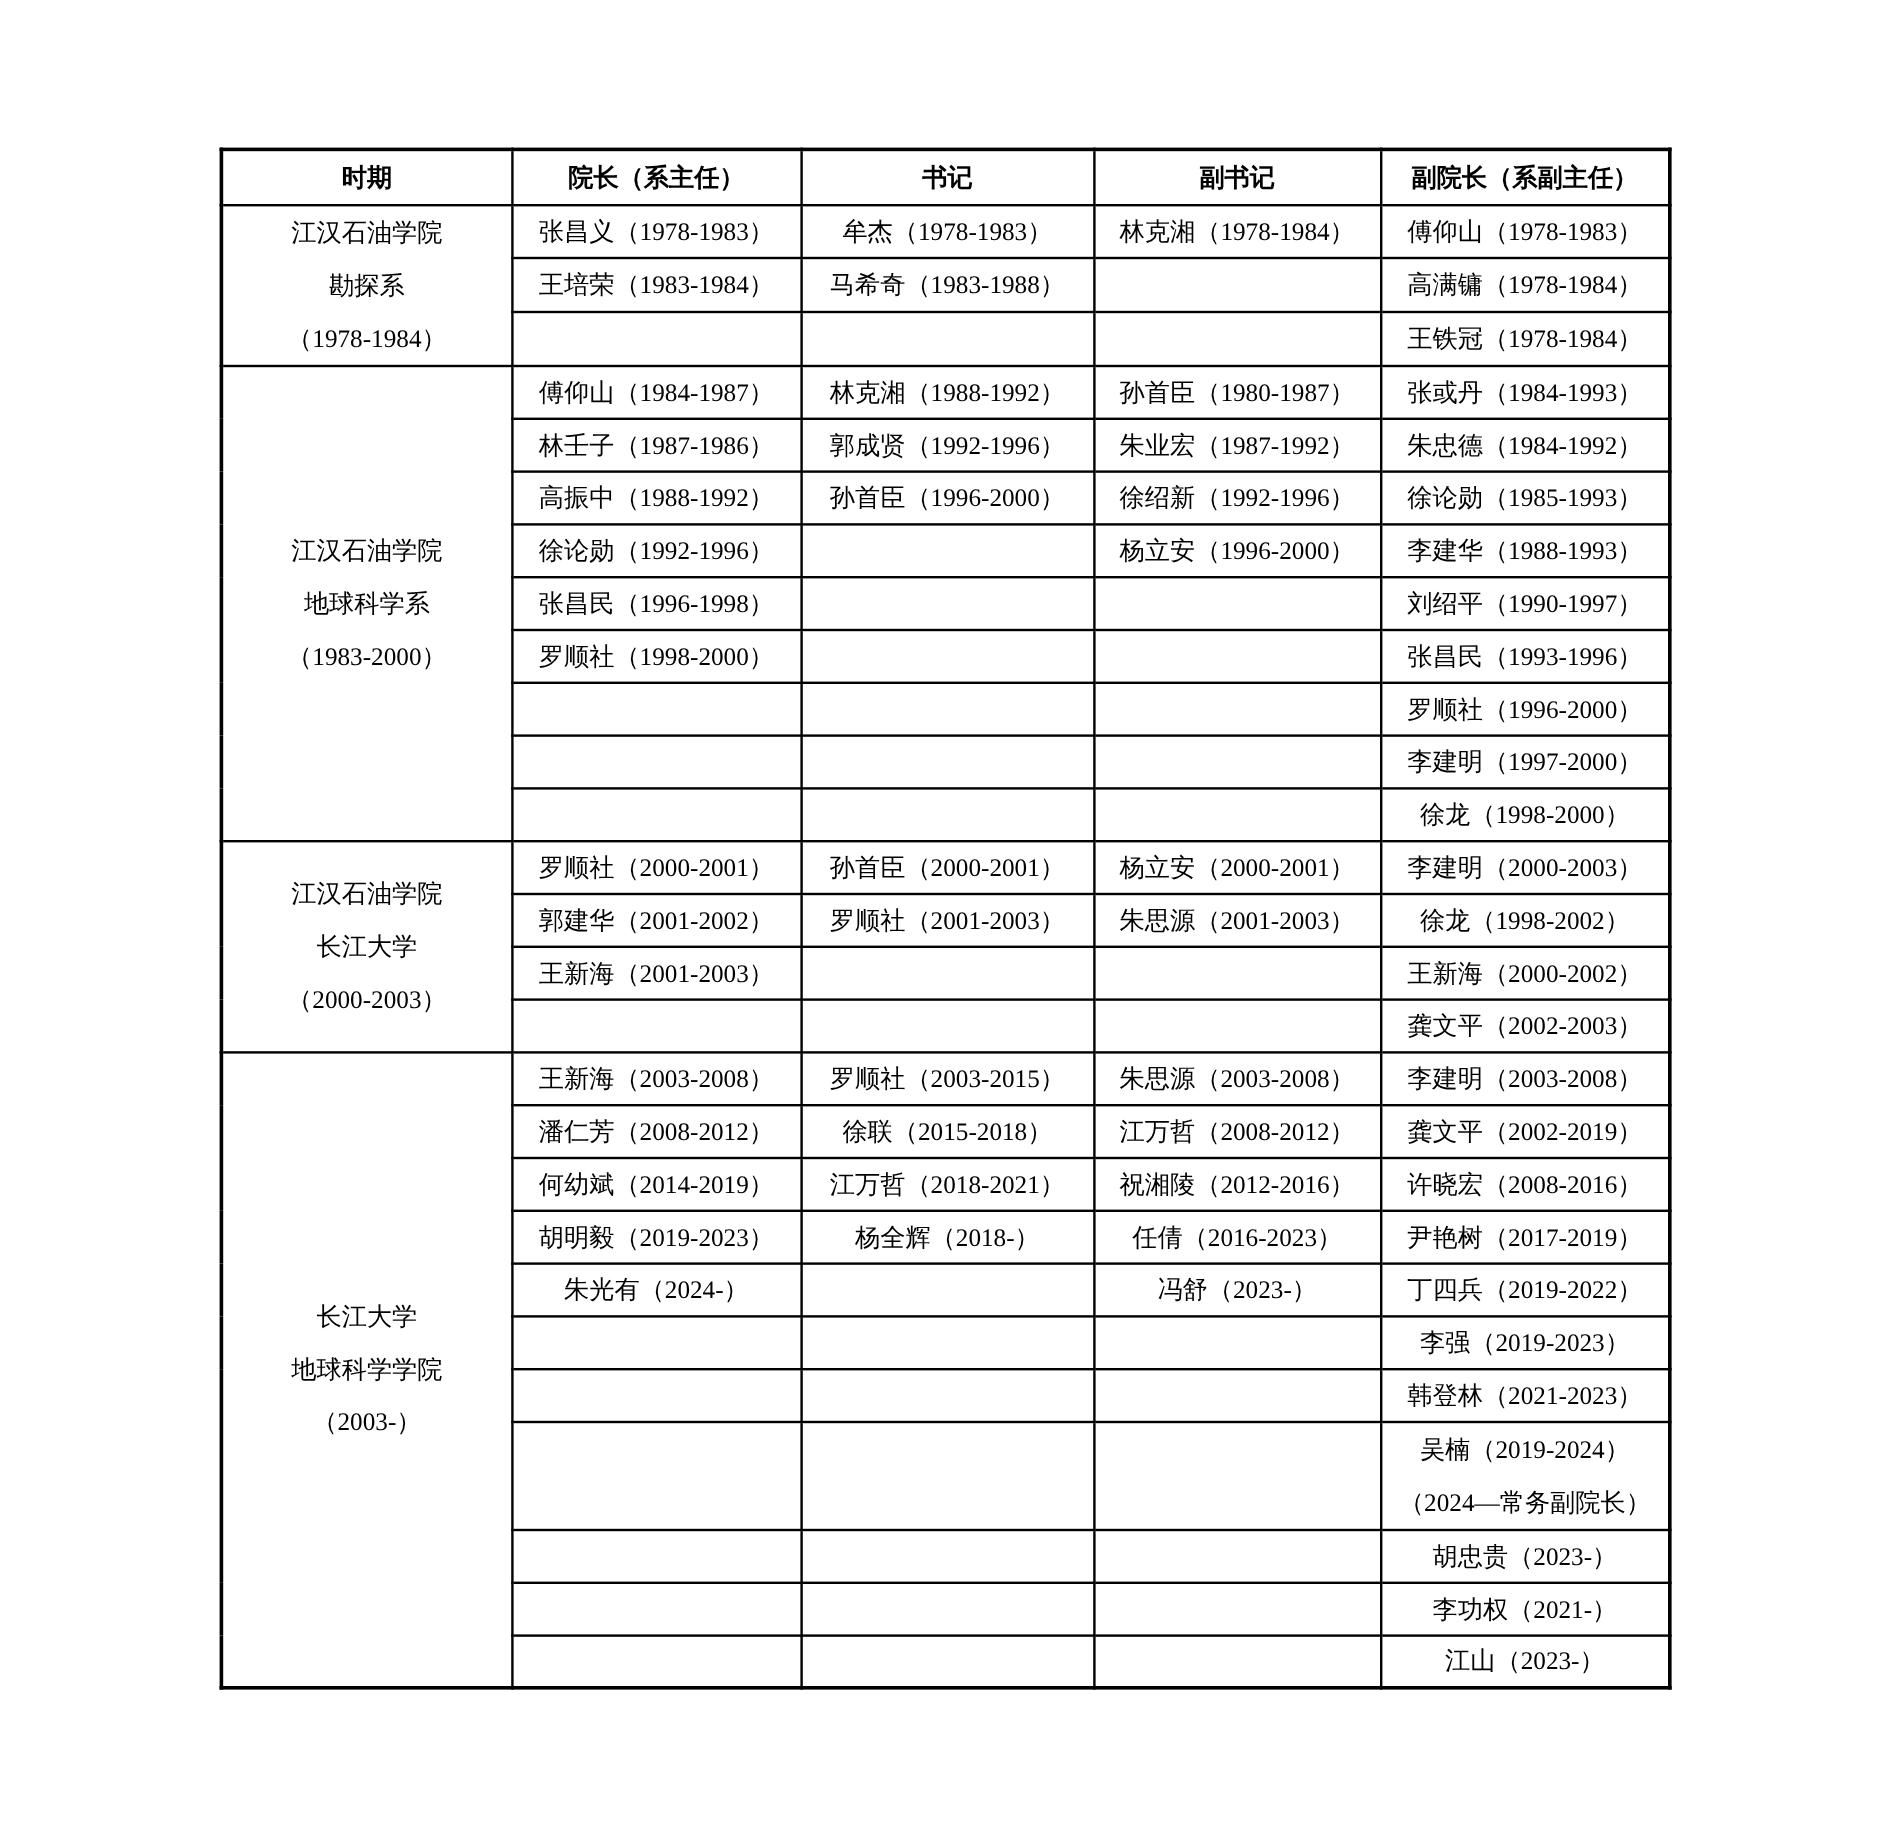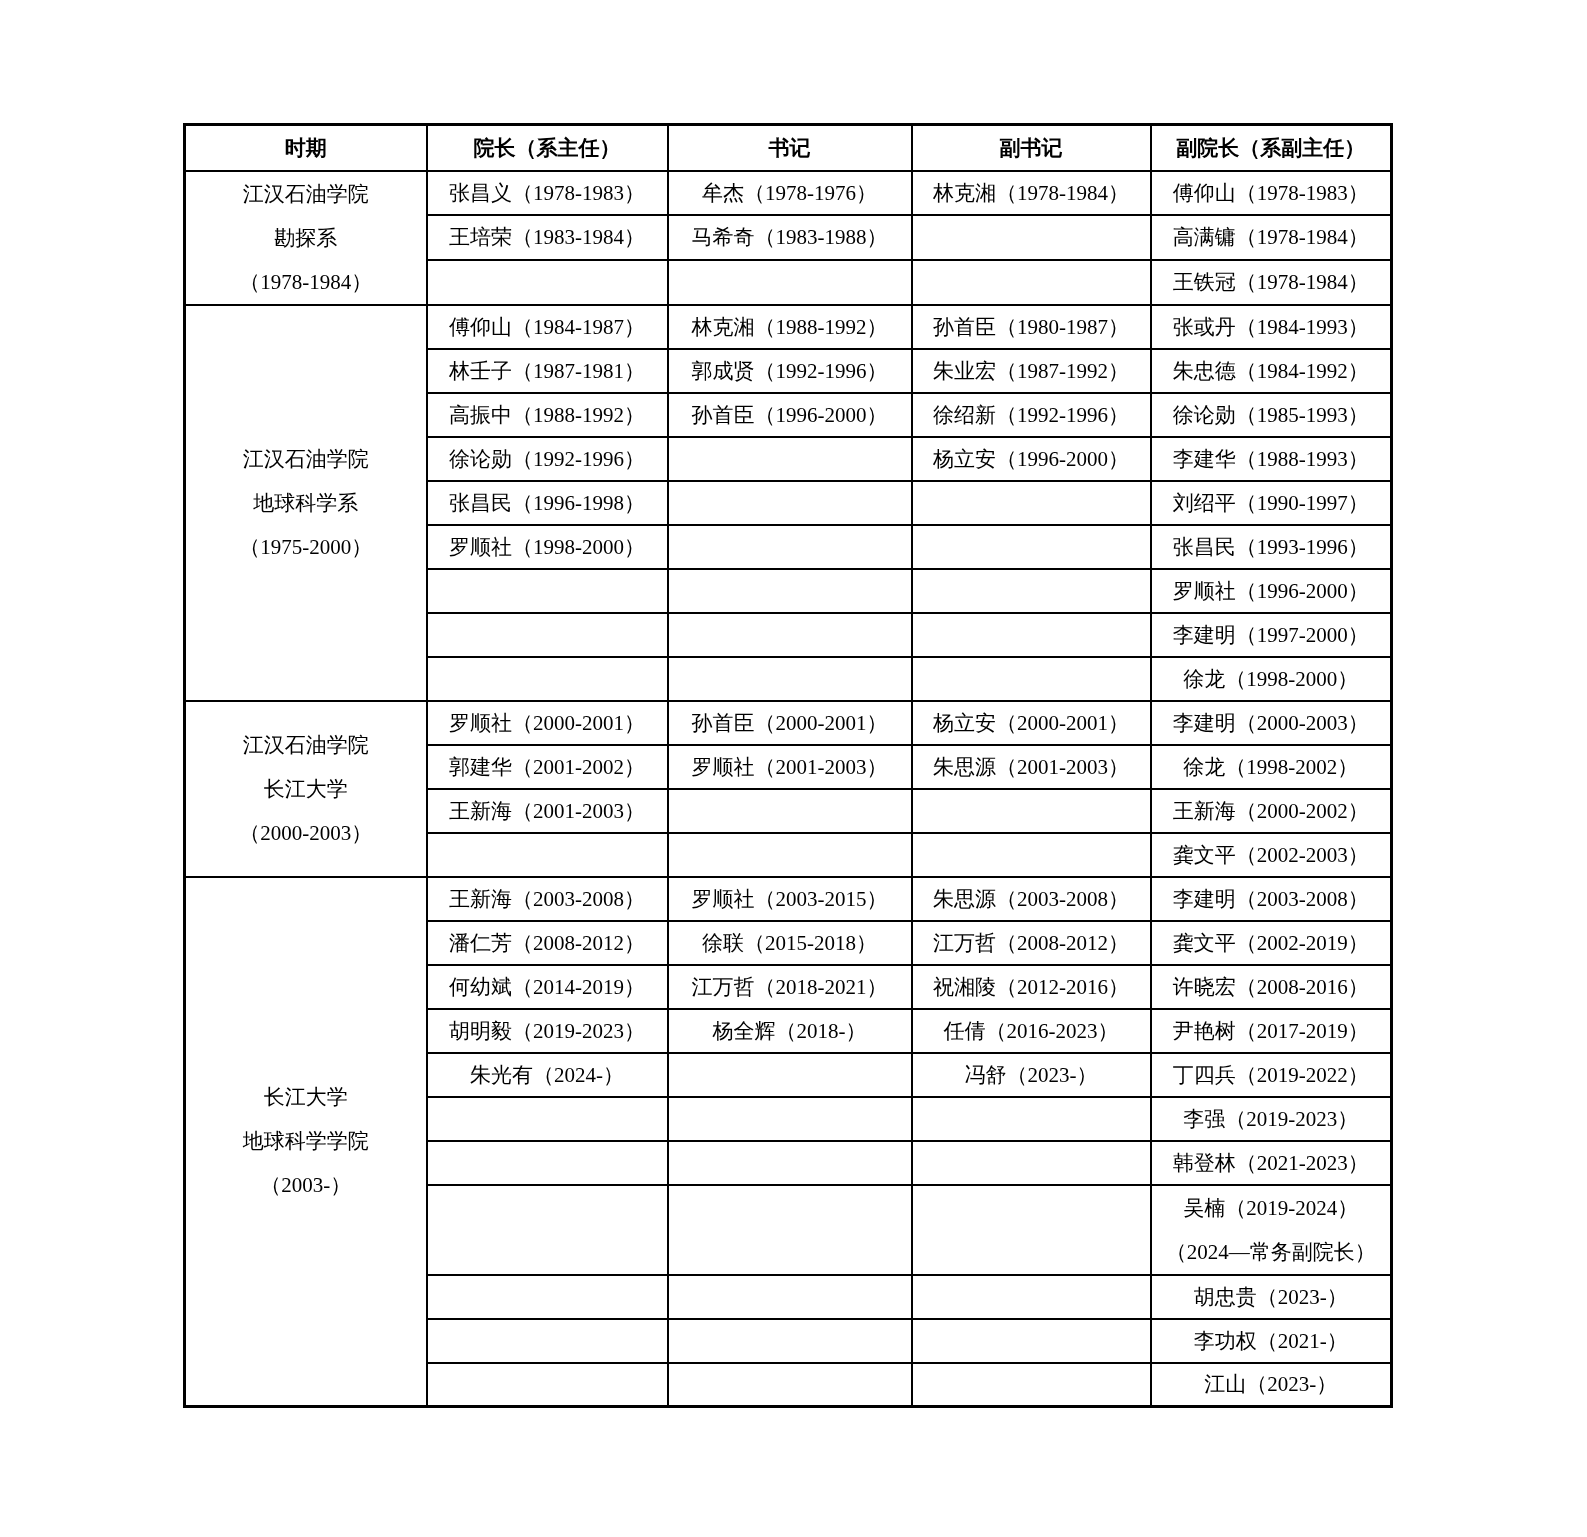--- a/index.html
+++ b/index.html
@@ -70,49 +70,49 @@
         </tr>
     </thead>
     <tbody>
         <tr>
           <td class="period-cell" rowspan="3">
             <div>江汉石油学院</div>
             <div>勘探系</div>
             <div>（1978-1984）</div>
           </td>
           <td>张昌义（1978-1983）</td>
-          <td>牟杰（1978-1976）</td>
+          <td>牟杰（1978-1983）</td>
           <td>林克湘（1978-1984）</td>
           <td>傅仰山（1978-1983）</td>
         </tr>
         <tr>
           <td>王培荣（1983-1984）</td>
           <td>马希奇（1983-1988）</td>
           <td></td>
           <td>高满镛（1978-1984）</td>
         </tr>
         <tr>
           <td></td>
           <td></td>
           <td></td>
           <td>王铁冠（1978-1984）</td>
         </tr>
         <tr>
           <td class="period-cell" rowspan="9">
             <div>江汉石油学院</div>
             <div>地球科学系</div>
-            <div>（1975-2000）</div>
+            <div>（1983-2000）</div>
           </td>
           <td>傅仰山（1984-1987）</td>
           <td>林克湘（1988-1992）</td>
           <td>孙首臣（1980-1987）</td>
           <td>张或丹（1984-1993）</td>
         </tr>
         <tr>
-          <td>林壬子（1987-1981）</td>
+          <td>林壬子（1987-1986）</td>
           <td>郭成贤（1992-1996）</td>
           <td>朱业宏（1987-1992）</td>
           <td>朱忠德（1984-1992）</td>
         </tr>
         <tr>
           <td>高振中（1988-1992）</td>
           <td>孙首臣（1996-2000）</td>
           <td>徐绍新（1992-1996）</td>
           <td>徐论勋（1985-1993）</td>
         </tr>

